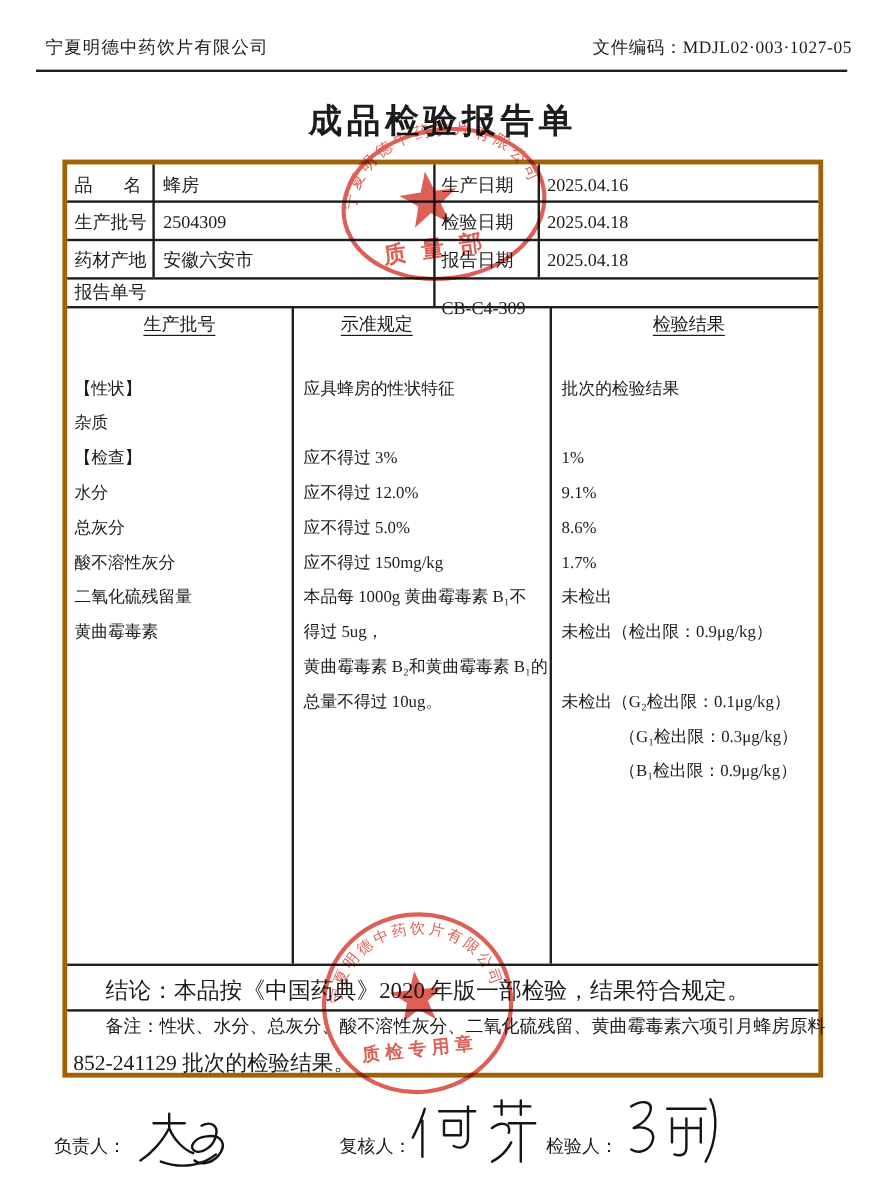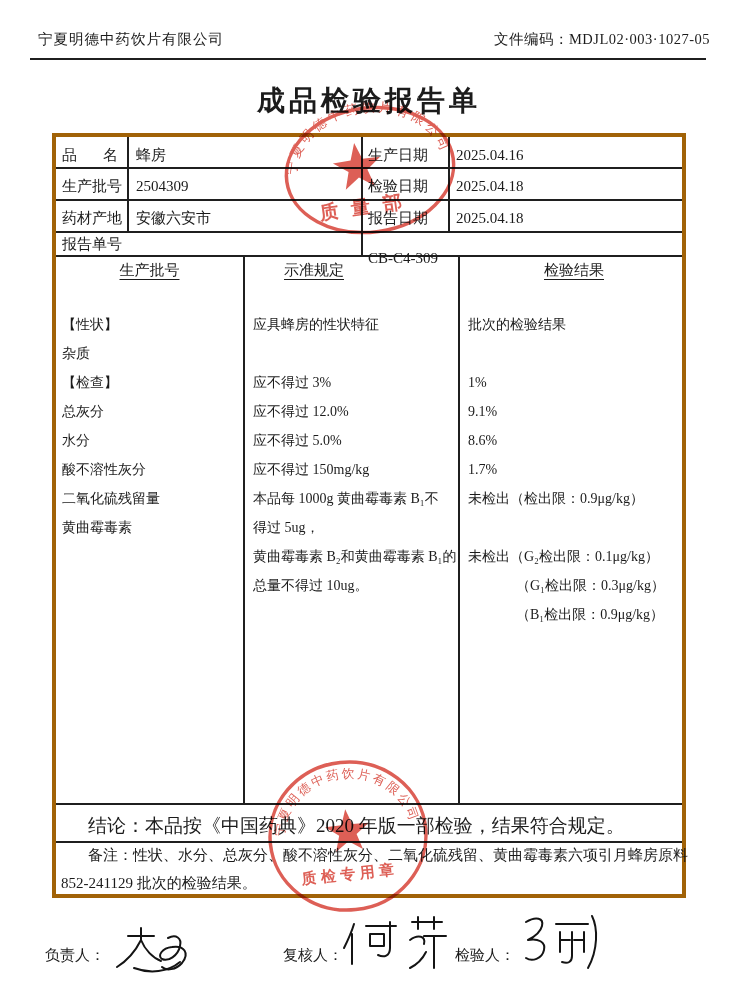--- a/index.html
+++ b/index.html
@@ -17,21 +17,21 @@
   .vl{position:absolute;width:1.5px;background:#1f1f1f;}
   .cell{position:absolute;font-size:15px;white-space:nowrap;line-height:20px;}
   .spread{letter-spacing:26px;}
   .colhead{position:absolute;top:124px;text-align:center;font-size:15px;}
   .colhead span{text-decoration:underline;text-underline-offset:4px;}
   .col{position:absolute;top:173px;}
   .ln{height:29px;line-height:29px;font-size:14px;white-space:nowrap;}
   .indent{padding-left:48px;}
   .concl{position:absolute;left:32px;top:676px;font-size:19px;white-space:nowrap;}
   .rmk1{position:absolute;left:32px;top:709px;font-size:15px;white-space:nowrap;text-align:right;}
-  .rmk2{position:absolute;left:5px;top:737px;font-size:15px;white-space:nowrap;}
+  .rmk2{position:absolute;left:5px;top:737px;font-size:18px;white-space:nowrap;}
   
   .sig-label{position:absolute;top:946px;font-size:15px;}
   .sig{position:absolute;}
   .sig path{fill:none;stroke:#141414;stroke-width:2;stroke-linecap:round;stroke-linejoin:round;}
   
   .stamp{position:absolute;mix-blend-mode:multiply;opacity:.87;}
   .stamp .ring{fill:none;stroke:#d8473c;stroke-width:3.5;}
   .stamp .star{fill:#d8473c;}
   .stamp text{fill:#d8473c;font-family:"Liberation Serif","DejaVu Serif",serif;}
 </style>
@@ -79,22 +79,22 @@
     <div class="cell" style="left:312px;top:111px">CB-C4-309</div>
 
     <div class="colhead" style="left:0;width:187px"><span>生产批号</span></div>
     <div class="colhead" style="left:170px;width:176px"><span>示准规定</span></div>
     <div class="colhead" style="left:402px;width:232px"><span>检验结果</span></div>
 
     <div class="col" style="left:6px;width:180px">
       <div class="ln">【性状】</div>
       <div class="ln">杂质</div>
       <div class="ln">【检查】</div>
+      <div class="ln">水分</div>
       <div class="ln">总灰分</div>
-      <div class="ln">水分</div>
       <div class="ln">酸不溶性灰分</div>
       <div class="ln">二氧化硫残留量</div>
       <div class="ln">黄曲霉毒素</div>
       <div class="ln"></div>
       <div class="ln"></div>
       <div class="ln"></div>
       <div class="ln"></div>
       <div class="ln"></div>
     </div>
 
@@ -112,20 +112,21 @@
       <div class="ln"></div>
     </div>
 
     <div class="col" style="left:412px;width:220px">
       <div class="ln">批次的检验结果</div>
       <div class="ln"></div>
       <div class="ln">1%</div>
       <div class="ln">9.1%</div>
       <div class="ln">8.6%</div>
       <div class="ln">1.7%</div>
+      <div class="ln">未检出</div>
       <div class="ln">未检出（检出限：0.9μg/kg）</div>
       <div class="ln"></div>
       <div class="ln">未检出（G₂检出限：0.1μg/kg）</div>
       <div class="ln indent">（G₁检出限：0.3μg/kg）</div>
       <div class="ln indent">（B₁检出限：0.9μg/kg）</div>
     </div>
 
     <div class="concl">结论：本品按《中国药典》2020 年版一部检验，结果符合规定。</div>
     <div class="rmk1">备注：性状、水分、总灰分、酸不溶性灰分、二氧化硫残留、黄曲霉毒素六项引月蜂房原料</div>
     <div class="rmk2">852-241129 批次的检验结果。</div>

